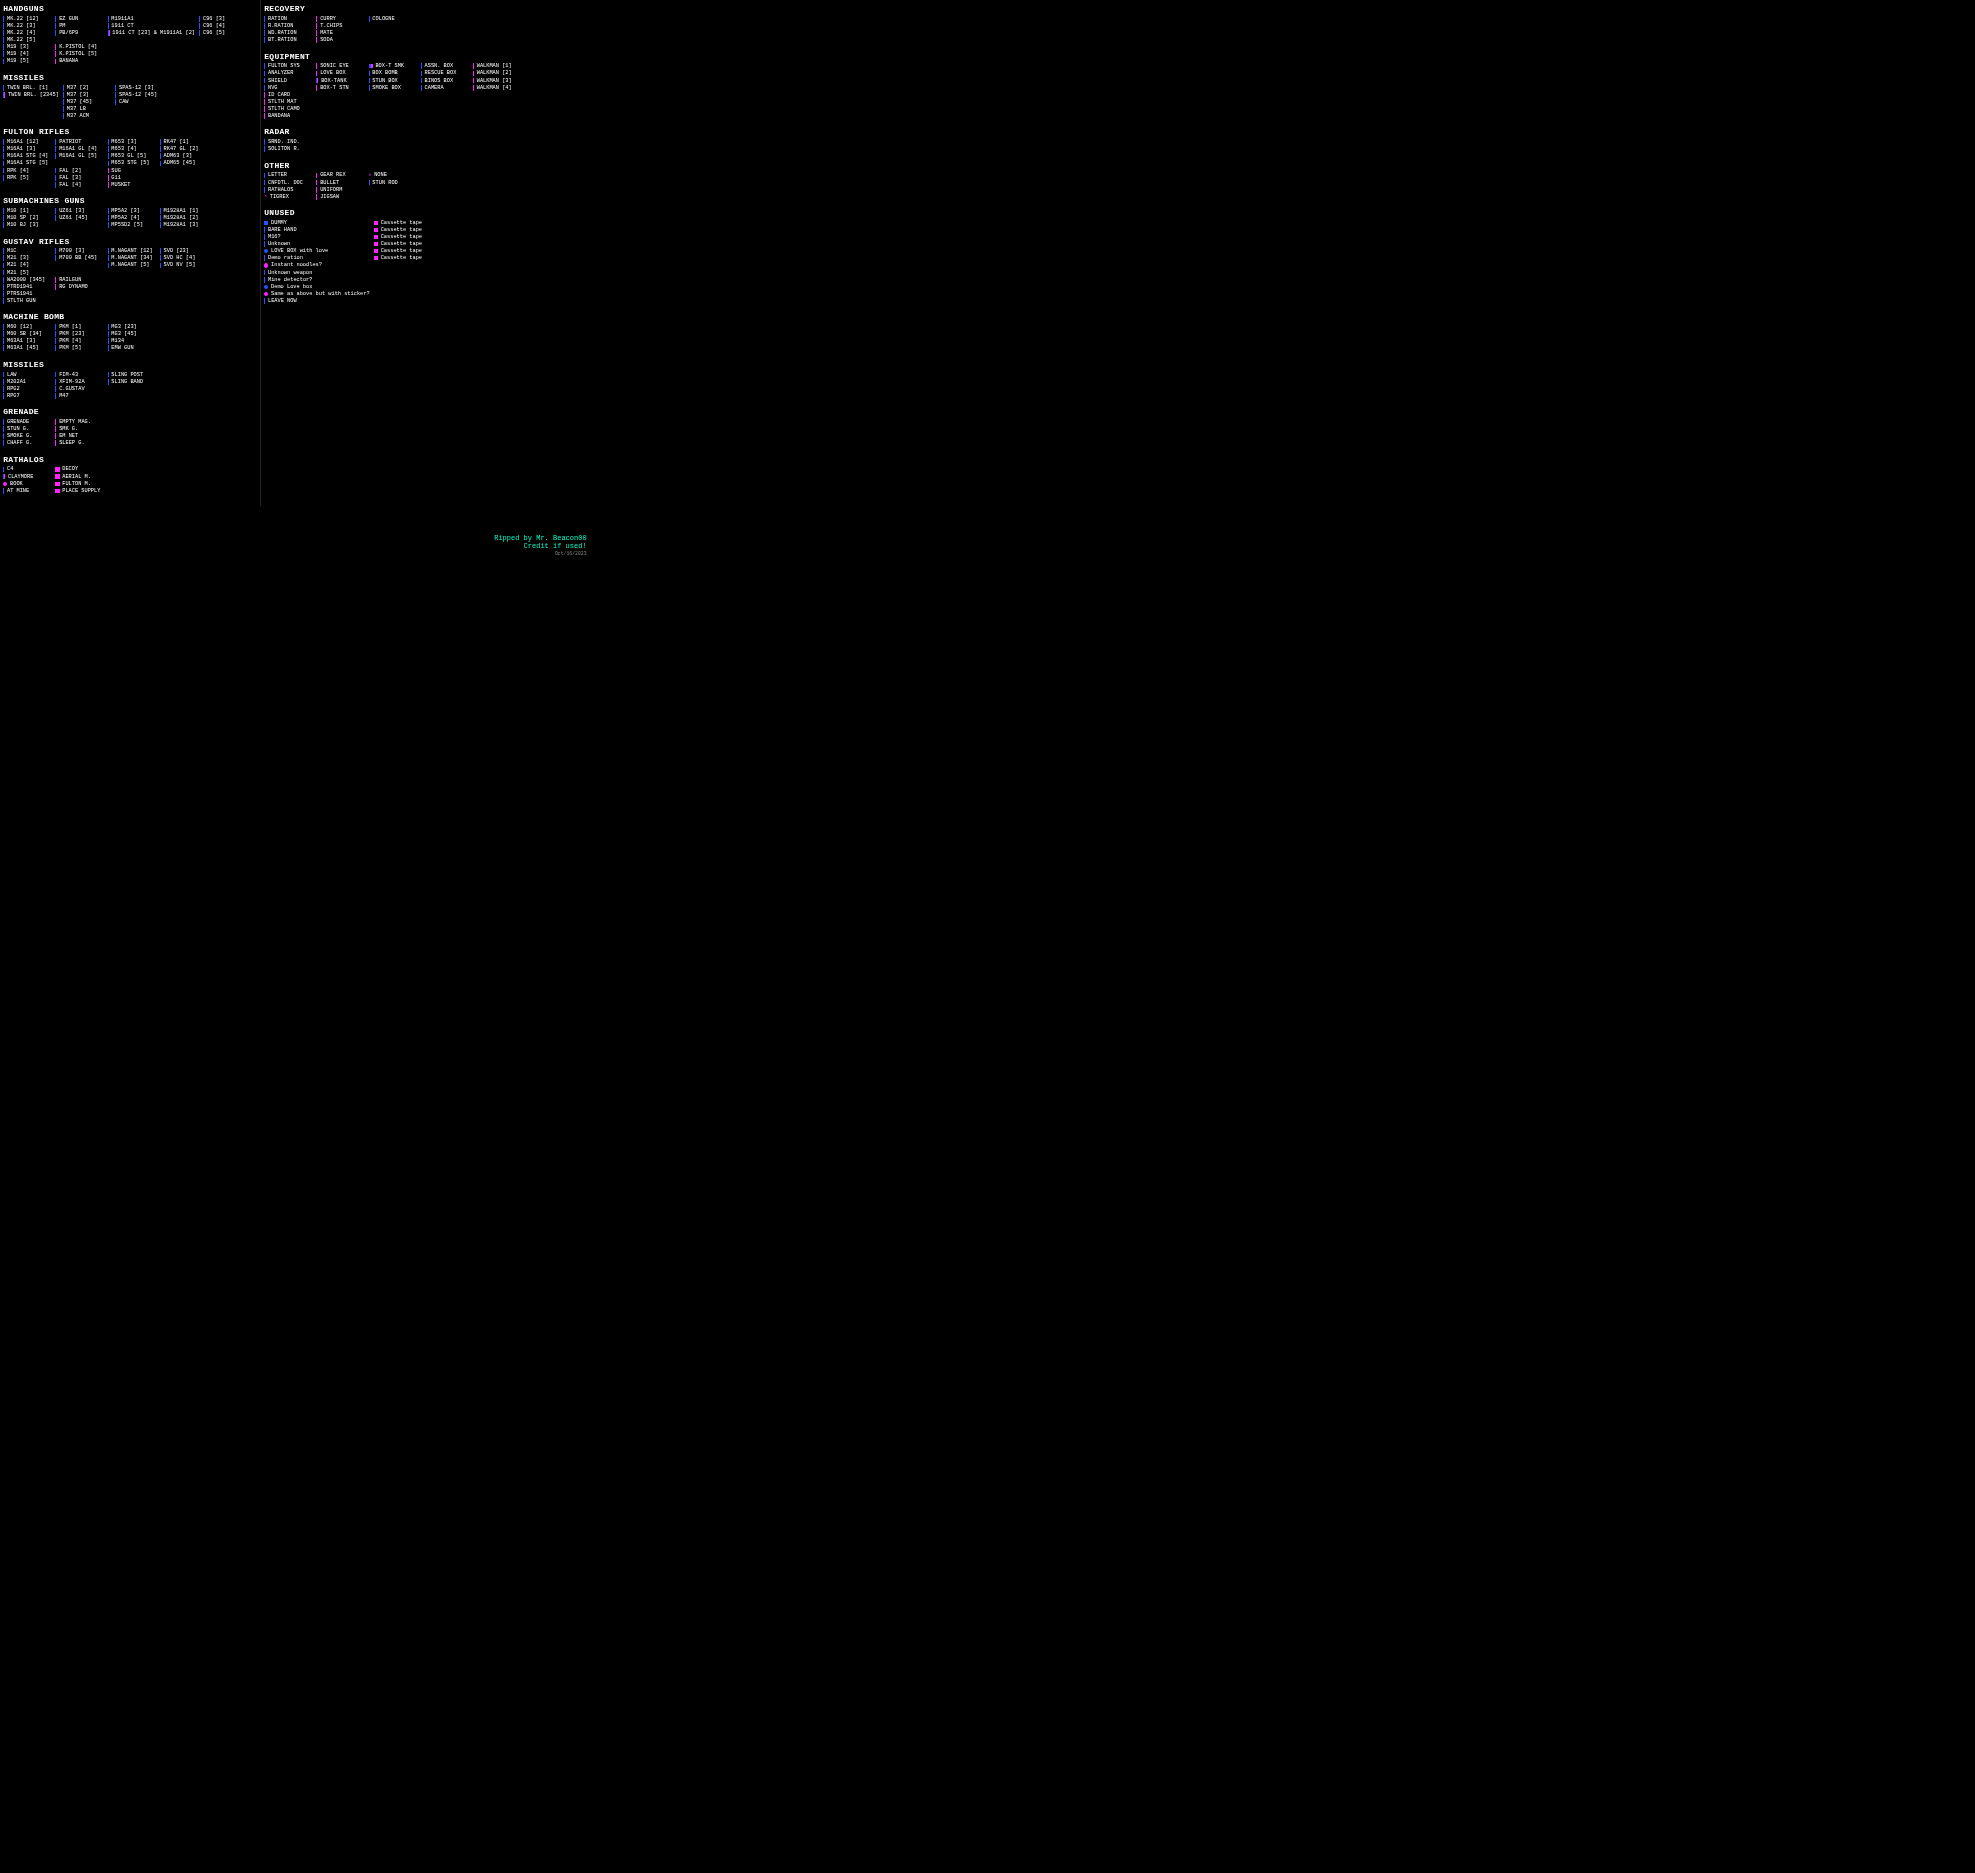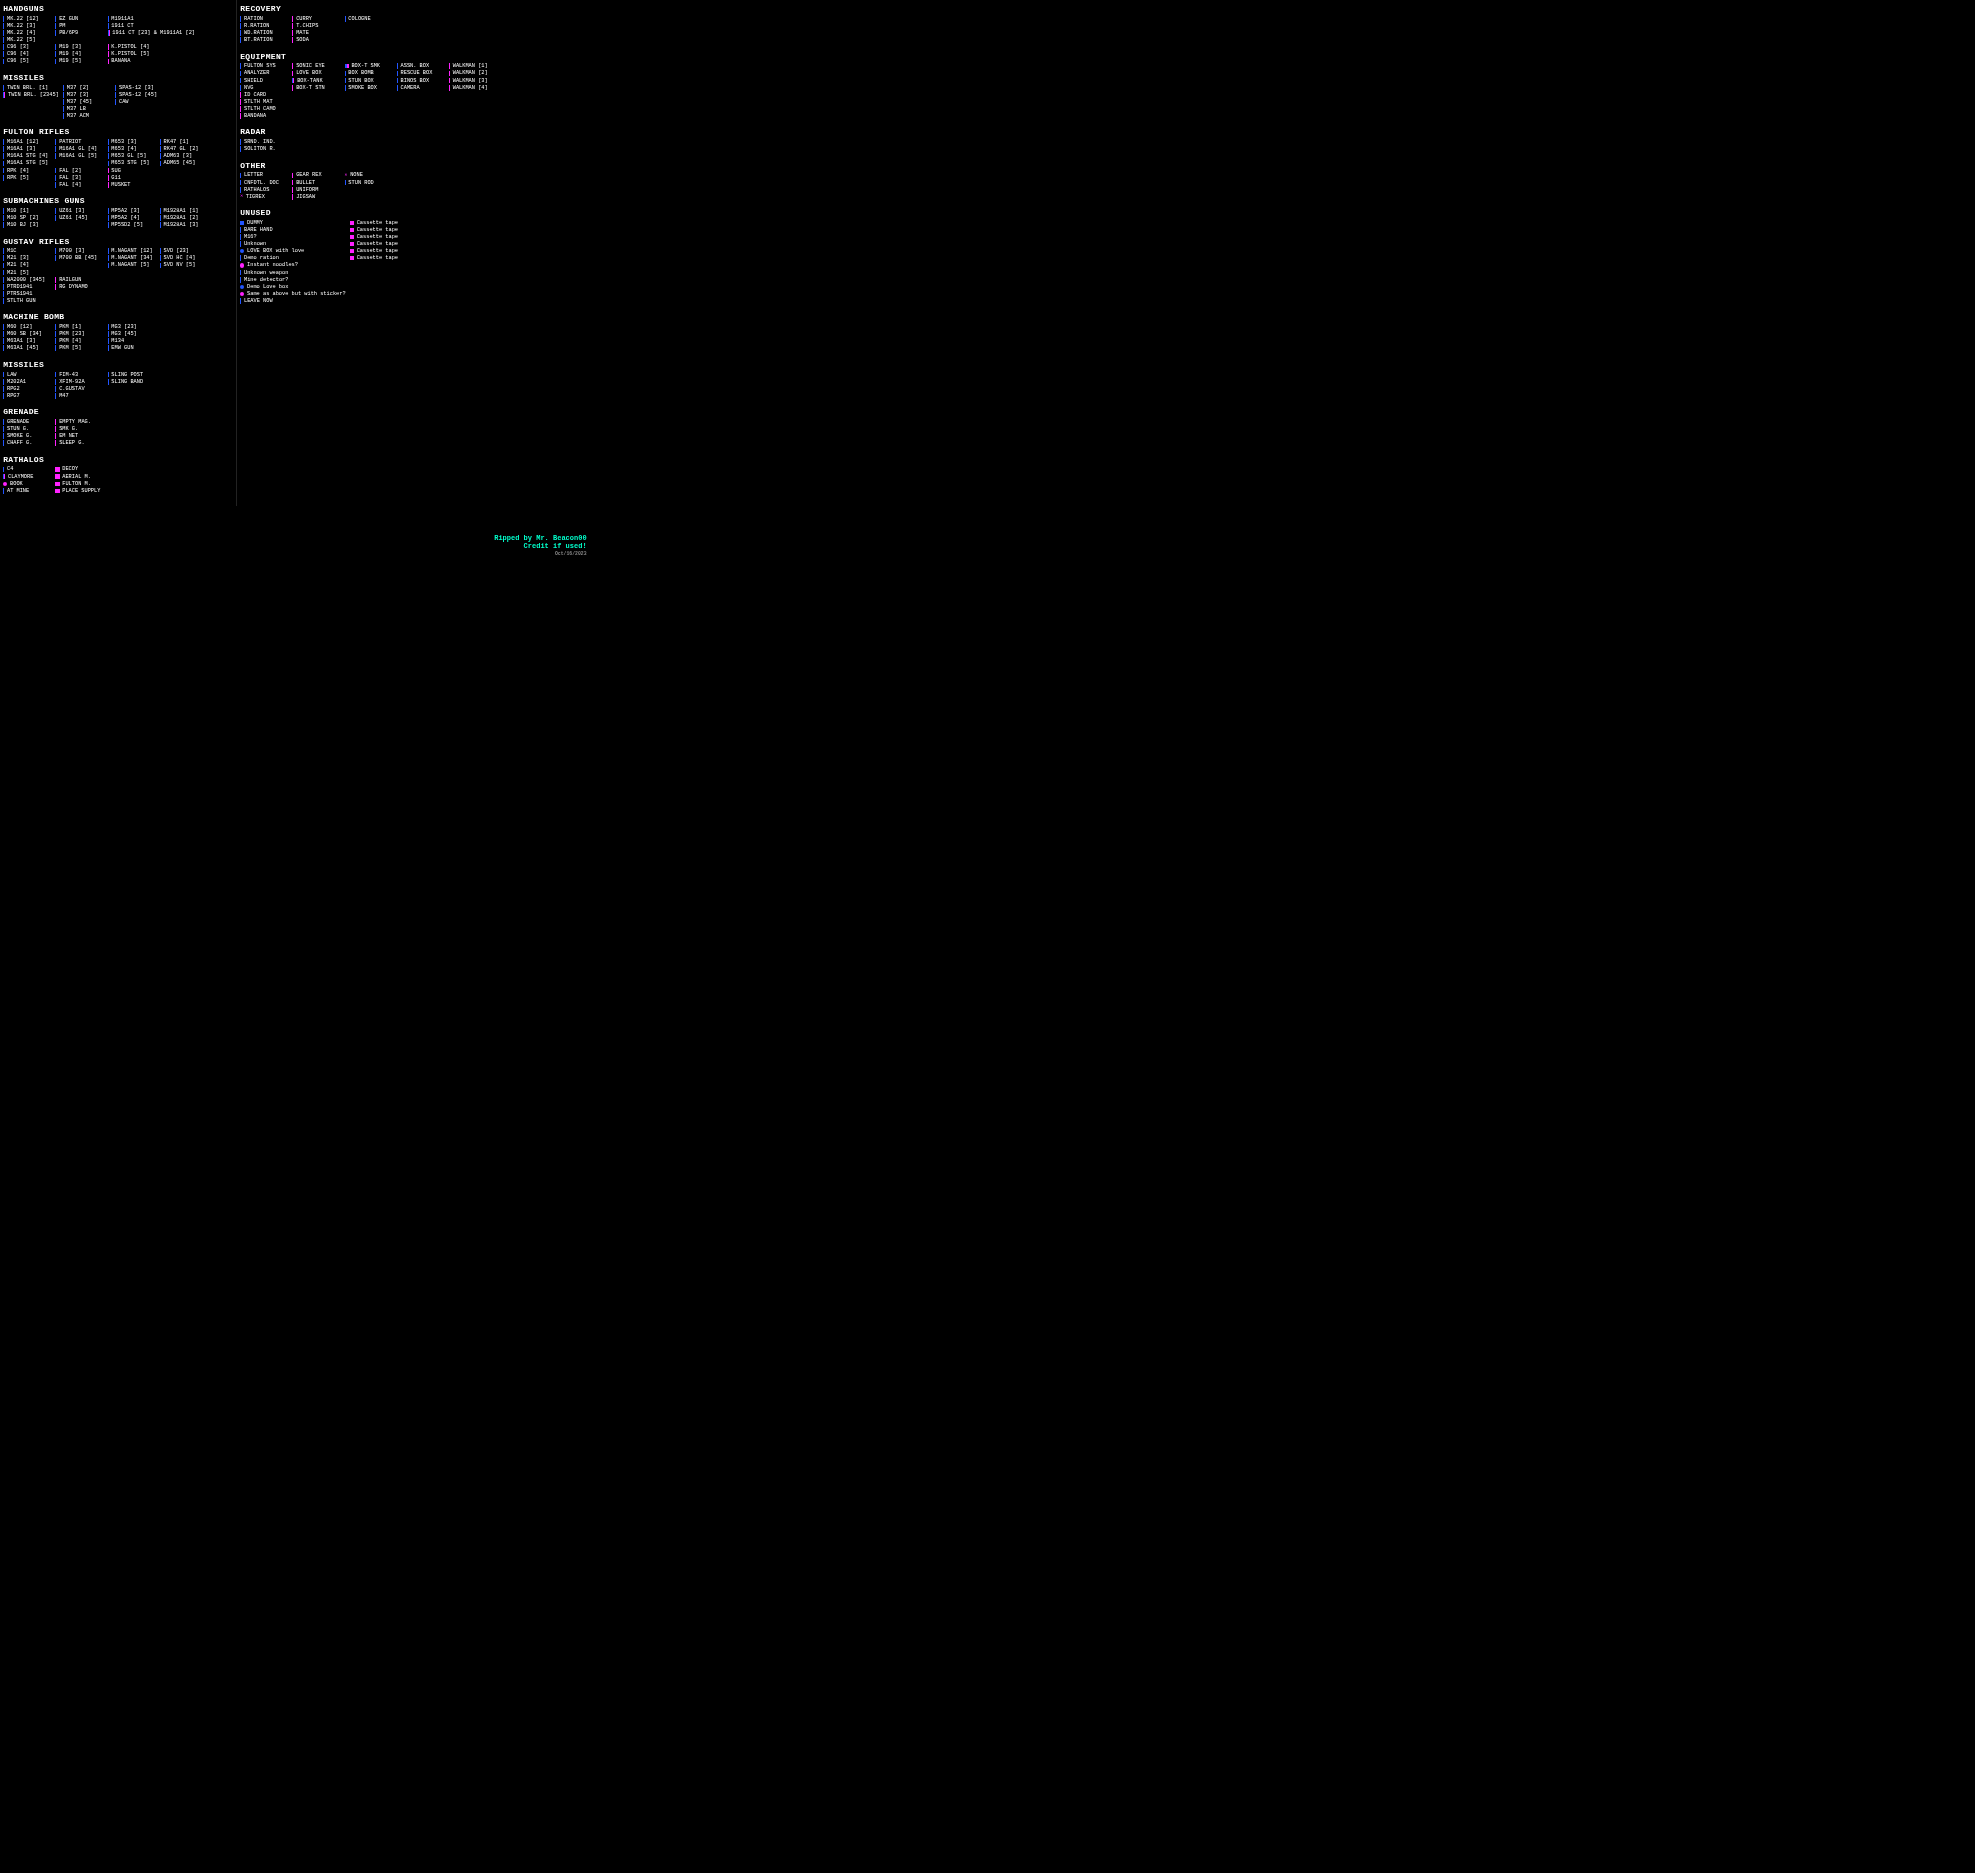--- a/index.html
+++ b/index.html
@@ -10,21 +10,21 @@
       font-size: 5.8px;
       width: 593px;
       min-height: 562px;
       position: relative;
     }
     .main-container {
       display: flex;
       width: 100%;
     }
     .left-column {
-      width: 237px;
+      width: 261px;
       padding: 4.2px 3.2px;
       border-right: 0.5px solid #222;
     }
     .right-column {
       width: 295px;
       padding: 4.2px 3.2px;
     }
     .section {
       margin-bottom: 7.4px;
     }
@@ -110,21 +110,20 @@
       font-size: 4.8px;
       line-height: 1;
     }
     .footer-credit {
       position: absolute;
       bottom: 6.4px;
       right: 6.4px;
       color: #00ffcc;
       font-size: 7px;
       text-align: right;
-      font-weight: bold;
     }
     .footer-date {
       color: #888;
       font-size: 4.8px;
       text-align: right;
       margin-top: 1.1px;
     }
   </style>
 </head>
 <body>

